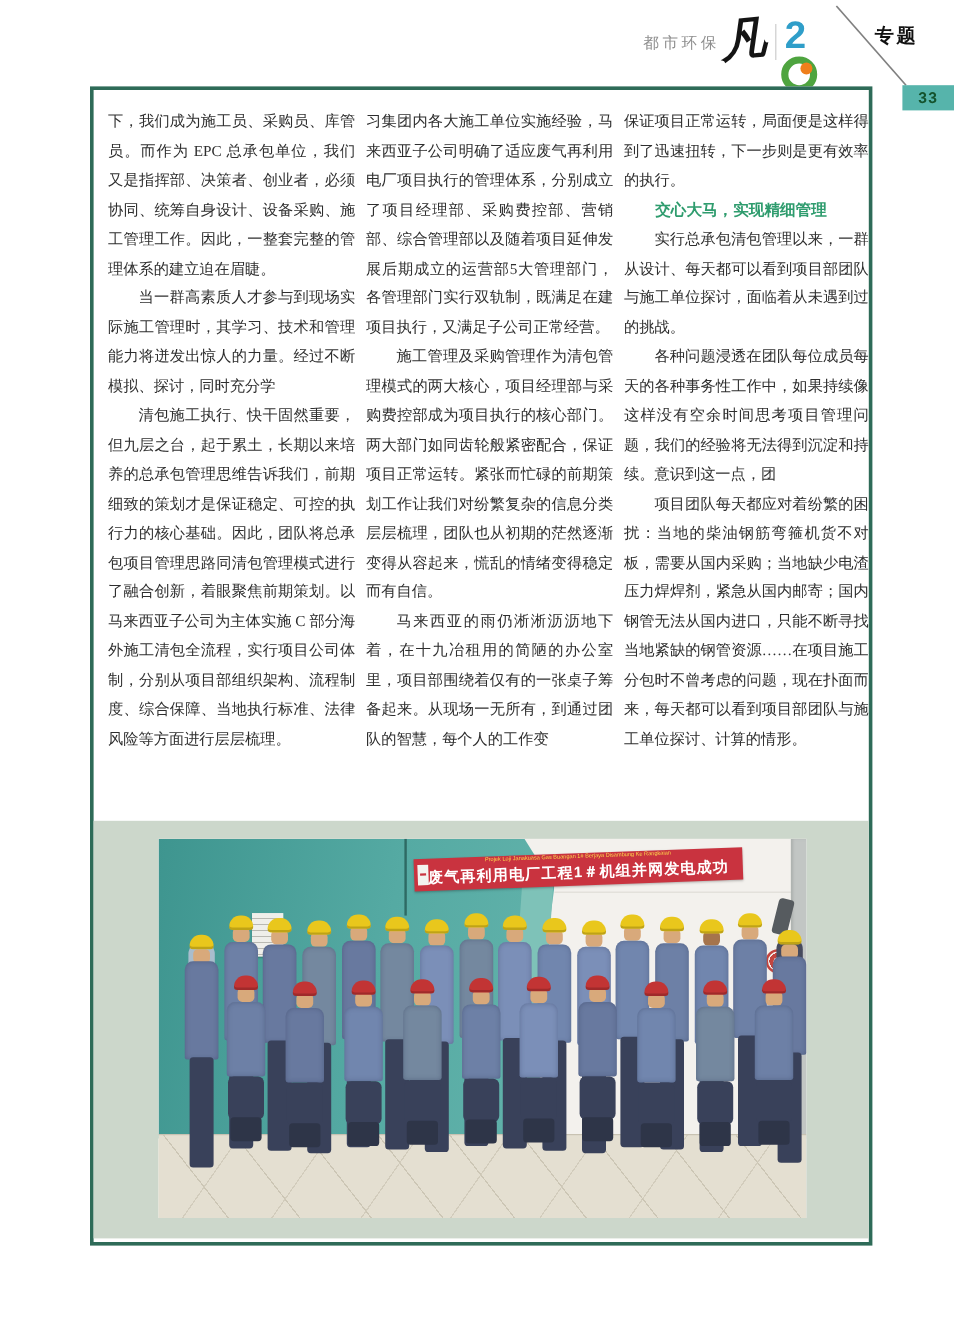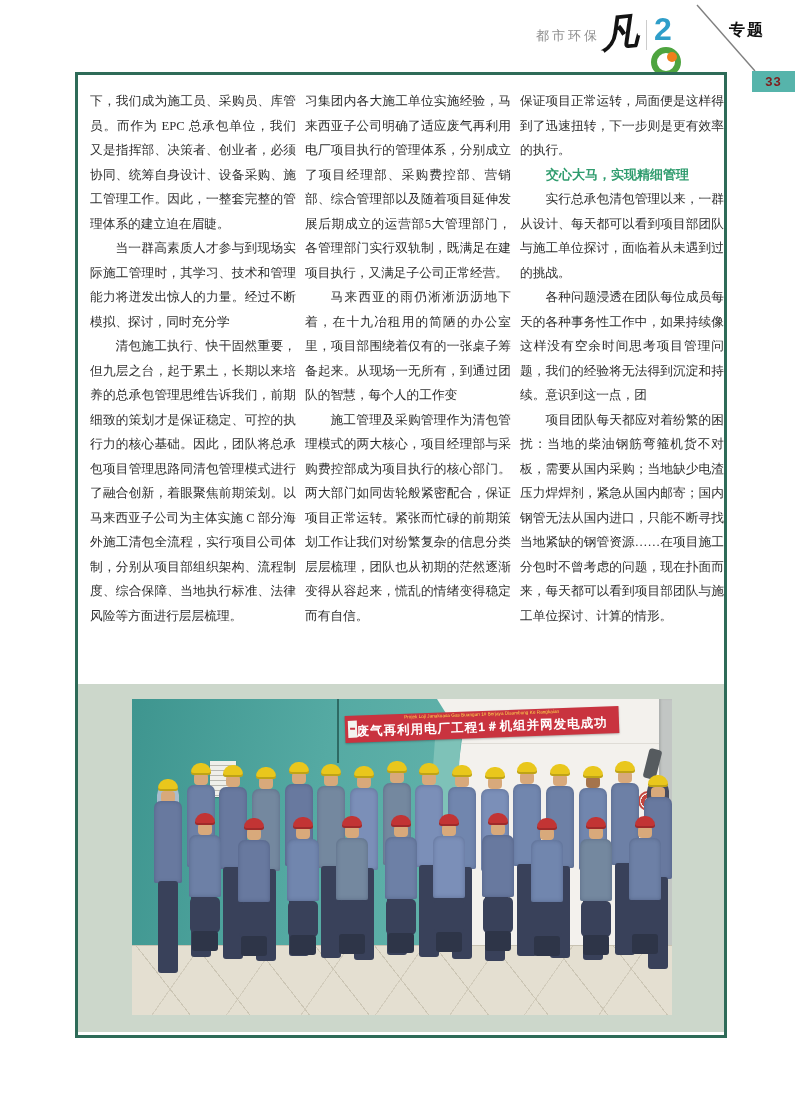--- a/index.html
+++ b/index.html
@@ -18,21 +18,21 @@
   .zero-ring { display:inline-block; width:18px; height:18px; border:6px solid #4ea43f;
                border-radius:50%; position:relative; top:2px; left:-3px; }
   .zero-dot { position:absolute; width:10px; height:10px; background:#ef7f1b; border-radius:50%;
               top:-1px; right:-2px; }
   .logo-tagline { font-size:7px; color:#e23b30; font-family:"Liberation Sans",sans-serif;
                   margin-top:1px; white-space:nowrap; transform:scale(.85); transform-origin:left top; }
   .section-label { position:absolute; left:729px; top:20px; font-size:16px; font-weight:bold;
                    color:#111; font-family:"Liberation Sans",sans-serif; letter-spacing:2px; }
   .diag-svg { position:absolute; left:0; top:0; pointer-events:none; }
   .page-num { position:absolute; left:752px; top:71px; width:43px; height:21px; background:#56b4ab;
-              color:#7f1d1d; font-family:"Liberation Sans",sans-serif; font-size:13px; font-weight:bold;
+              color:#14532d; font-family:"Liberation Sans",sans-serif; font-size:13px; font-weight:bold;
               text-align:center; line-height:21px; letter-spacing:1px; }
 
   
   .frame { position:absolute; left:75px; top:72px; width:646px; height:960px;
            border:3px solid #2e6b58; background:#ffffff; }
   .col { position:absolute; top:14px; width:206px; font-size:12.7px; line-height:24.5px;
          color:#2e2e2e; text-align:justify; }
   .col p { margin:0; text-indent:2em; }
   .col p.cont { text-indent:0; }
   .col1 { left:12px; }
@@ -100,22 +100,22 @@
 <div class="frame">
 
   <div class="col col1">
     <p class="cont">下，我们成为施工员、采购员、库管员。而作为 EPC 总承包单位，我们又是指挥部、决策者、创业者，必须协同、统筹自身设计、设备采购、施工管理工作。因此，一整套完整的管理体系的建立迫在眉睫。</p>
     <p>当一群高素质人才参与到现场实际施工管理时，其学习、技术和管理能力将迸发出惊人的力量。经过不断模拟、探讨，同时充分学</p>
     <p>清包施工执行、快干固然重要，但九层之台，起于累土，长期以来培养的总承包管理思维告诉我们，前期细致的策划才是保证稳定、可控的执行力的核心基础。因此，团队将总承包项目管理思路同清包管理模式进行了融合创新，着眼聚焦前期策划。以马来西亚子公司为主体实施 C 部分海外施工清包全流程，实行项目公司体制，分别从项目部组织架构、流程制度、综合保障、当地执行标准、法律风险等方面进行层层梳理。</p>
   </div>
 
   <div class="col col2">
     <p class="cont">习集团内各大施工单位实施经验，马来西亚子公司明确了适应废气再利用电厂项目执行的管理体系，分别成立了项目经理部、采购费控部、营销部、综合管理部以及随着项目延伸发展后期成立的运营部5大管理部门，各管理部门实行双轨制，既满足在建项目执行，又满足子公司正常经营。</p>
+    <p>施工管理及采购管理作为清包管理模式的两大核心，项目经理部与采购费控部成为项目执行的核心部门。两大部门如同齿轮般紧密配合，保证项目正常运转。紧张而忙碌的前期策划工作让我们对纷繁复杂的信息分类层层梳理，团队也从初期的茫然逐渐变得从容起来，慌乱的情绪变得稳定而有自信。</p>
     <p>马来西亚的雨仍淅淅沥沥地下着，在十九冶租用的简陋的办公室里，项目部围绕着仅有的一张桌子筹备起来。从现场一无所有，到通过团队的智慧，每个人的工作变</p>
-    <p>施工管理及采购管理作为清包管理模式的两大核心，项目经理部与采购费控部成为项目执行的核心部门。两大部门如同齿轮般紧密配合，保证项目正常运转。紧张而忙碌的前期策划工作让我们对纷繁复杂的信息分类层层梳理，团队也从初期的茫然逐渐变得从容起来，慌乱的情绪变得稳定而有自信。</p>
   </div>
 
   <div class="col col3">
     <p class="cont">保证项目正常运转，局面便是这样得到了迅速扭转，下一步则是更有效率的执行。</p>
     <p class="green-heading">交心大马，实现精细管理</p>
     <p>实行总承包清包管理以来，一群从设计、每天都可以看到项目部团队与施工单位探讨，面临着从未遇到过的挑战。</p>
     <p>各种问题浸透在团队每位成员每天的各种事务性工作中，如果持续像这样没有空余时间思考项目管理问题，我们的经验将无法得到沉淀和持续。意识到这一点，团</p>
     <p>项目团队每天都应对着纷繁的困扰：当地的柴油钢筋弯箍机货不对板，需要从国内采购；当地缺少电渣压力焊焊剂，紧急从国内邮寄；国内钢管无法从国内进口，只能不断寻找当地紧缺的钢管资源……在项目施工分包时不曾考虑的问题，现在扑面而来，每天都可以看到项目部团队与施工单位探讨、计算的情形。</p>
   </div>
 

